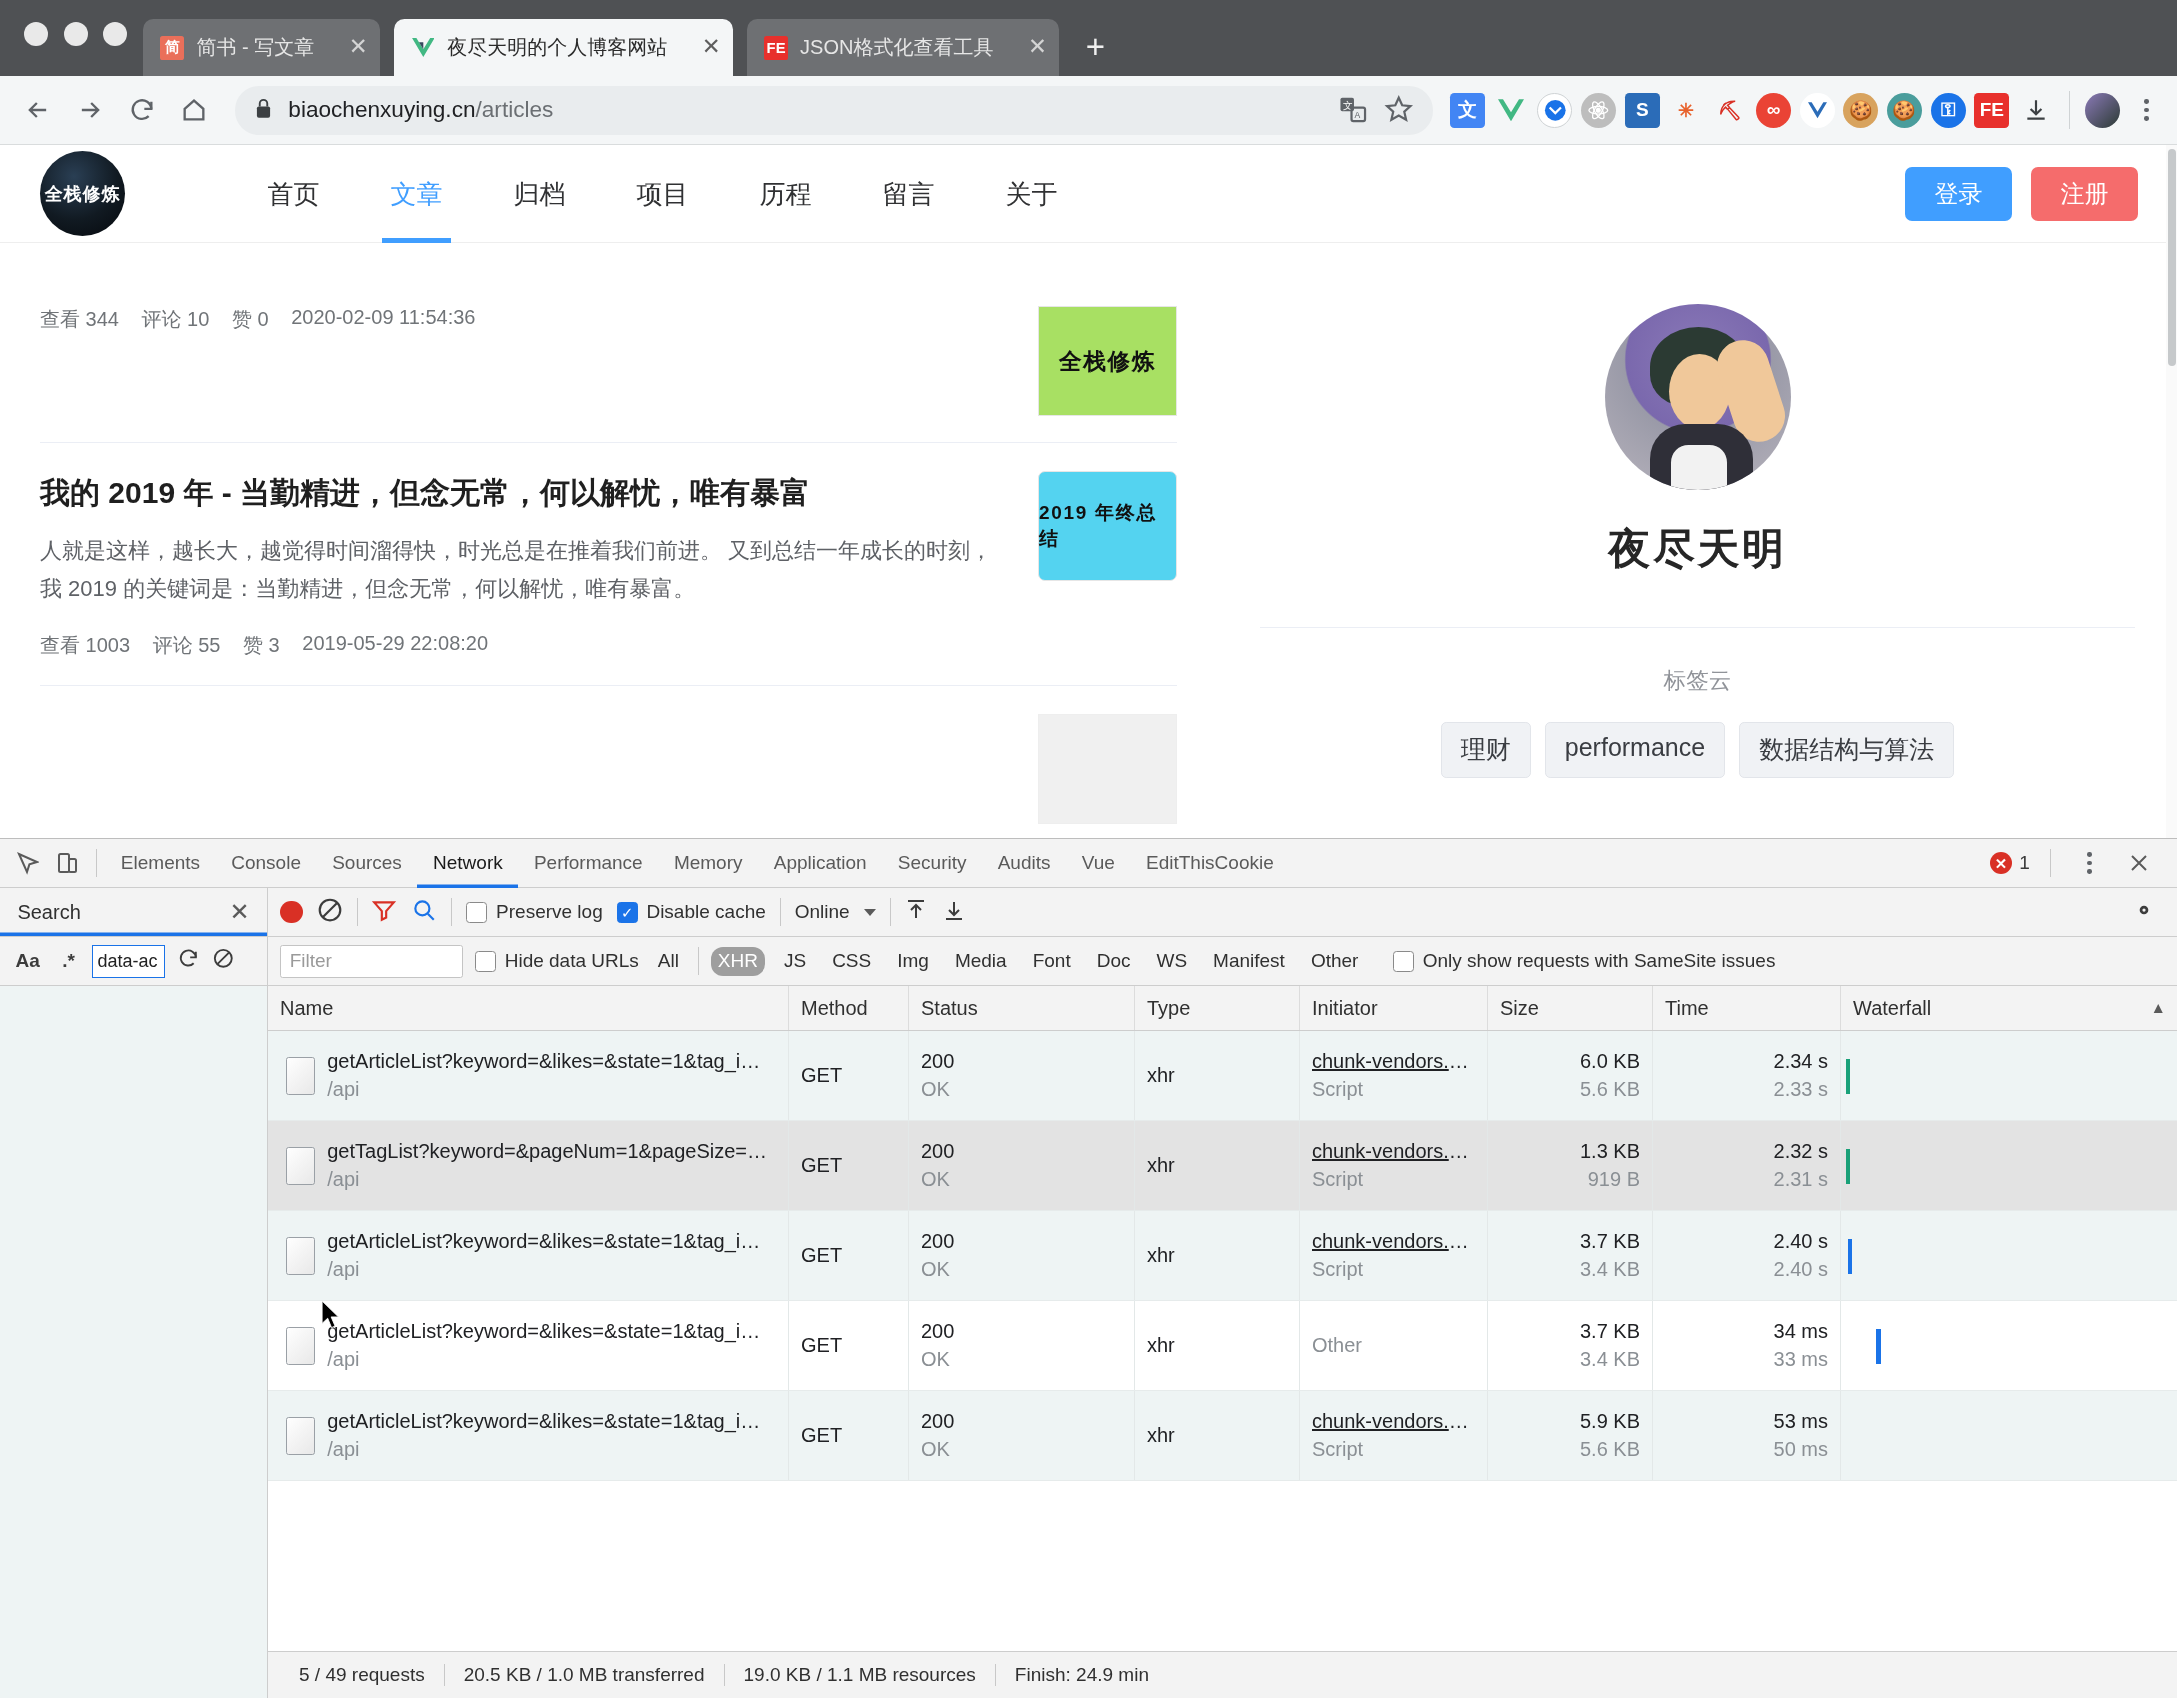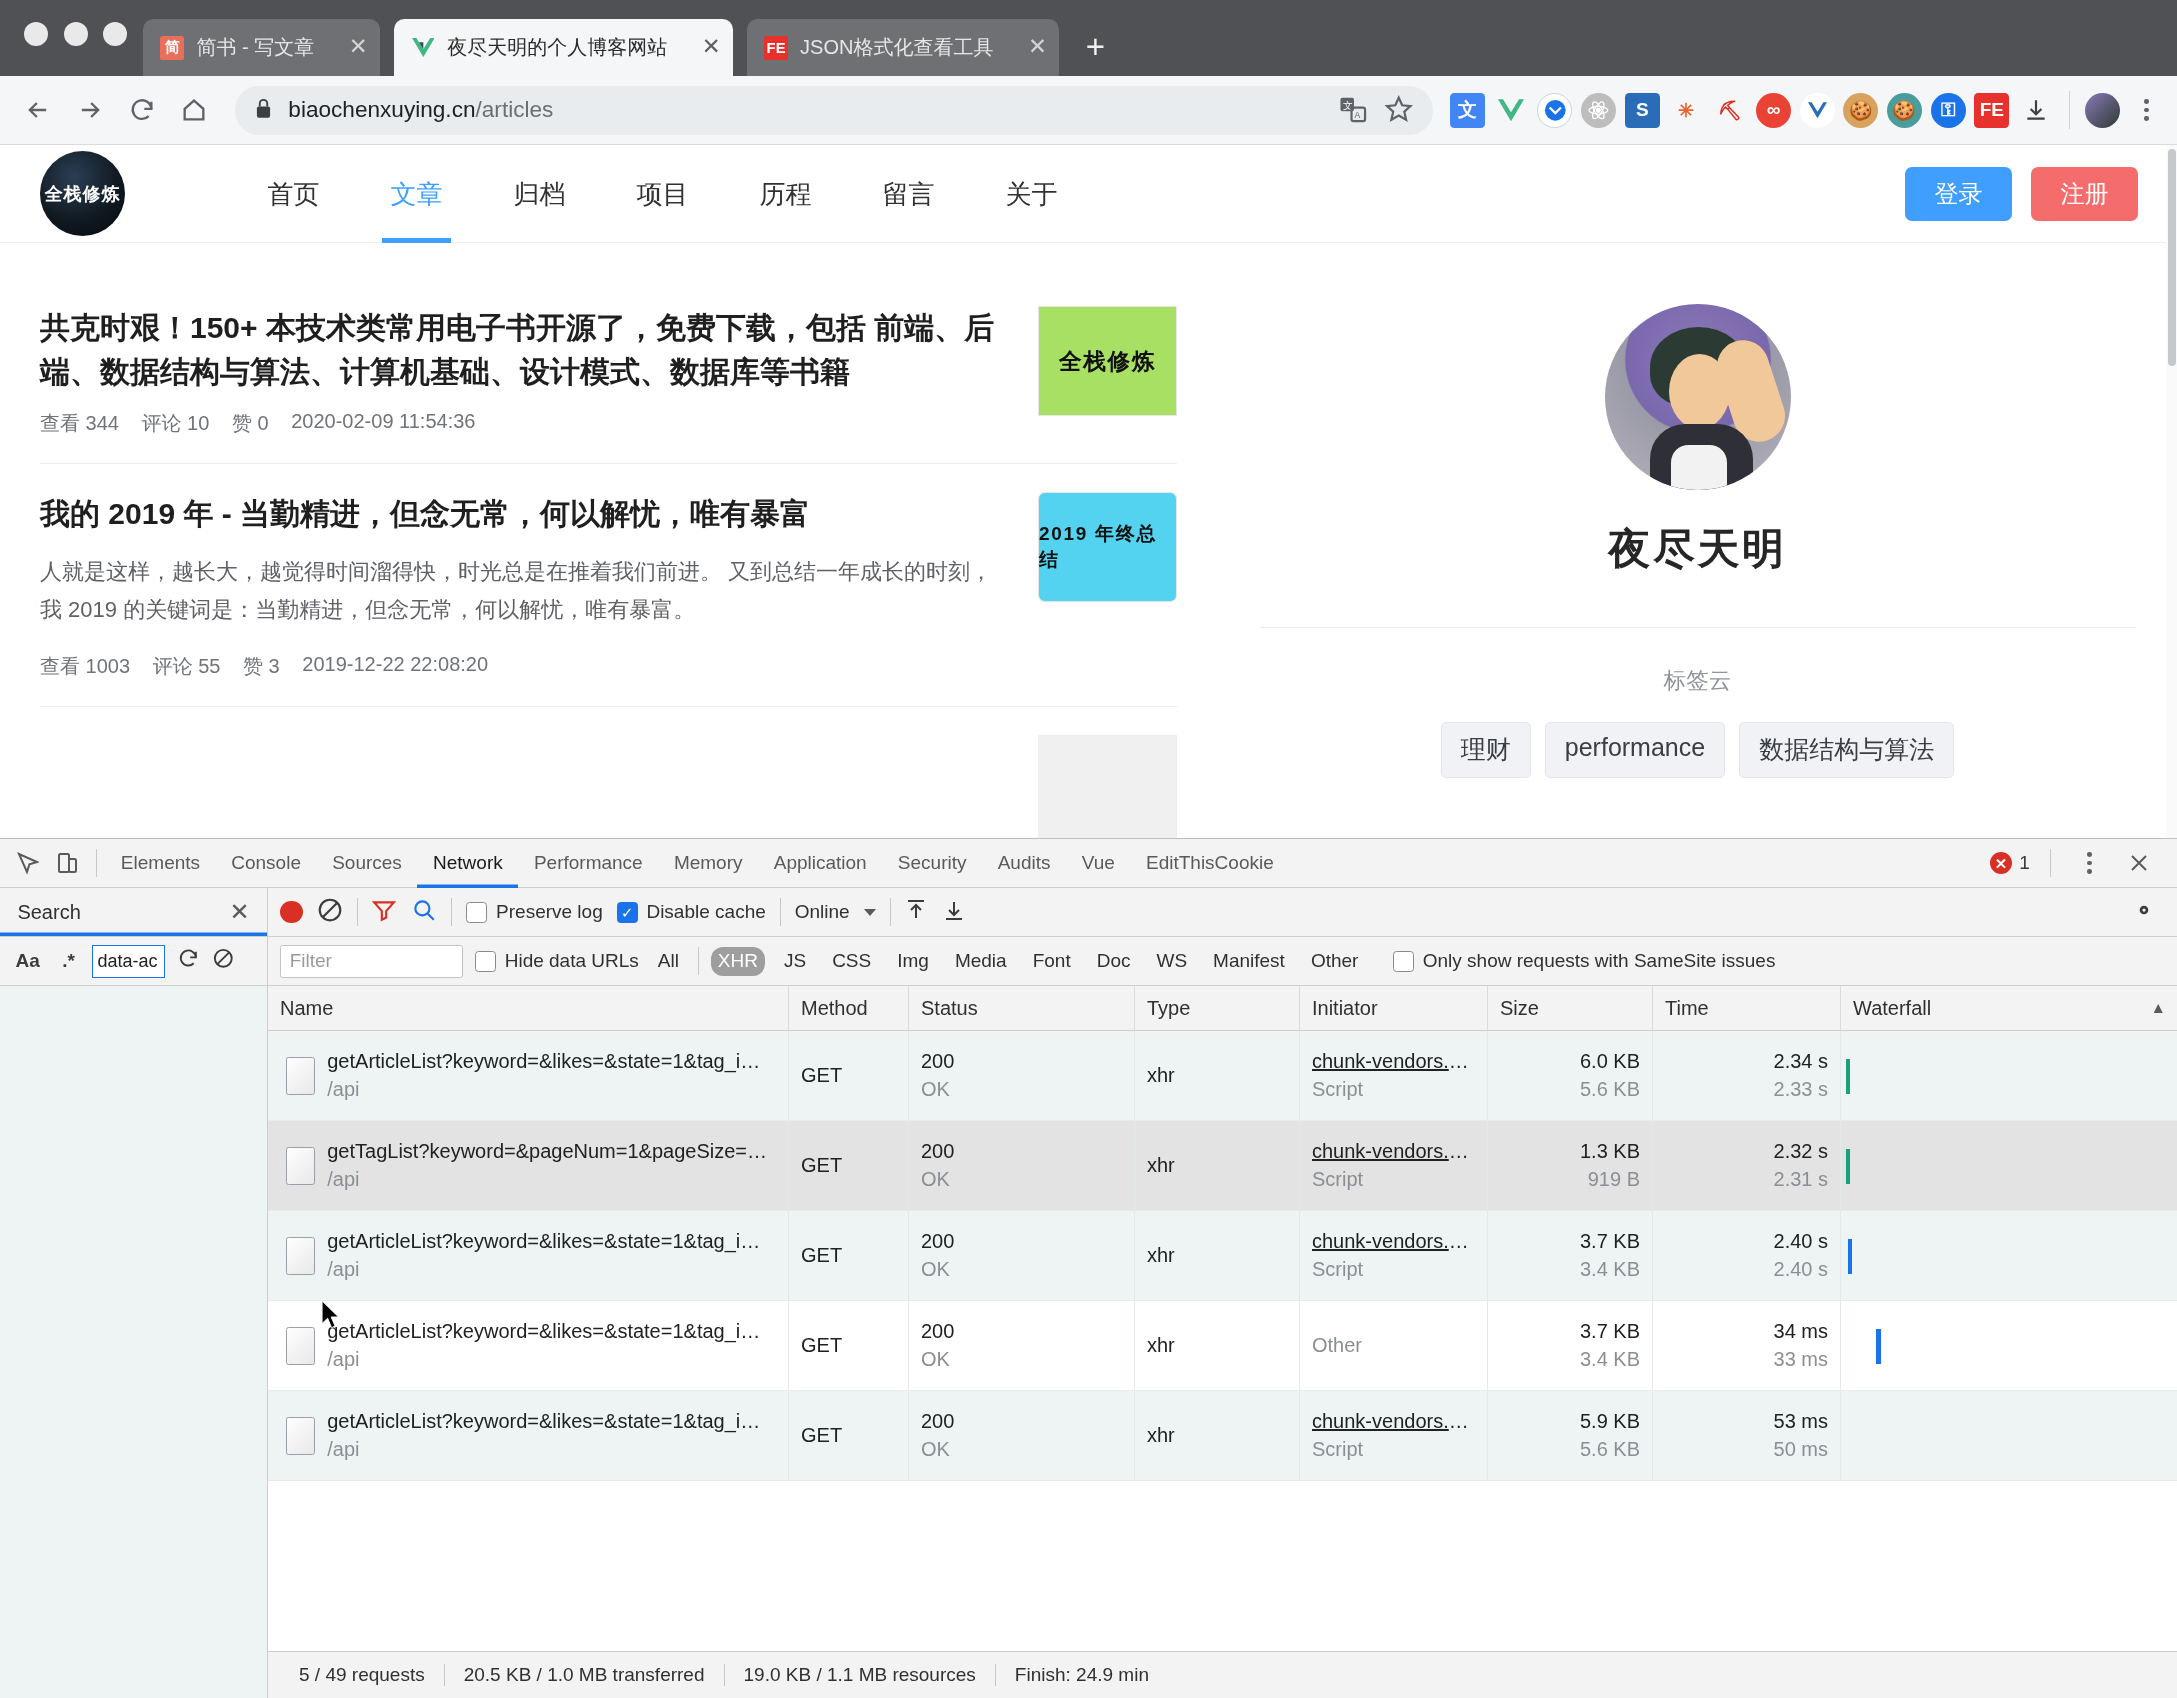--- a/index.html
+++ b/index.html
@@ -363,40 +363,39 @@
         <button class="btn btn-login">登录</button>
         <button class="btn btn-reg">注册</button>
       </div>
     </div>
 
     <div class="content">
       <div class="articles">
 
         <div class="article">
           <div class="art-main">
-            <div class="art-title">共克时艰！150+ 本技术类常用电子书开源了，免费下载，包括 前端、后端、数据结构与算法、计算机基础、设计模式、数据库等书籍</div>
             <div class="art-meta">
               <span>查看 344</span>
               <span>评论 10</span>
               <span>赞 0</span>
               <span>2020-02-09 11:54:36</span>
             </div>
           </div>
           <div class="art-thumb thumb-green">全栈修炼</div>
         </div>
 
         <div class="article">
           <div class="art-main">
             <div class="art-title">我的 2019 年 - 当勤精进，但念无常，何以解忧，唯有暴富</div>
             <div class="art-desc">人就是这样，越长大，越觉得时间溜得快，时光总是在推着我们前进。 又到总结一年成长的时刻，我 2019 的关键词是：当勤精进，但念无常，何以解忧，唯有暴富。</div>
             <div class="art-meta">
               <span>查看 1003</span>
               <span>评论 55</span>
               <span>赞 3</span>
-              <span>2019-12-22 22:08:20</span>
+              <span>2019-05-29 22:08:20</span>
             </div>
           </div>
           <div class="art-thumb thumb-blue">2019 年终总结</div>
         </div>
 
         <div class="article">
           <div class="art-main"></div>
           <div class="art-thumb" style="background:#f0f0f0;border-color:#eee"></div>
         </div>
       </div>

